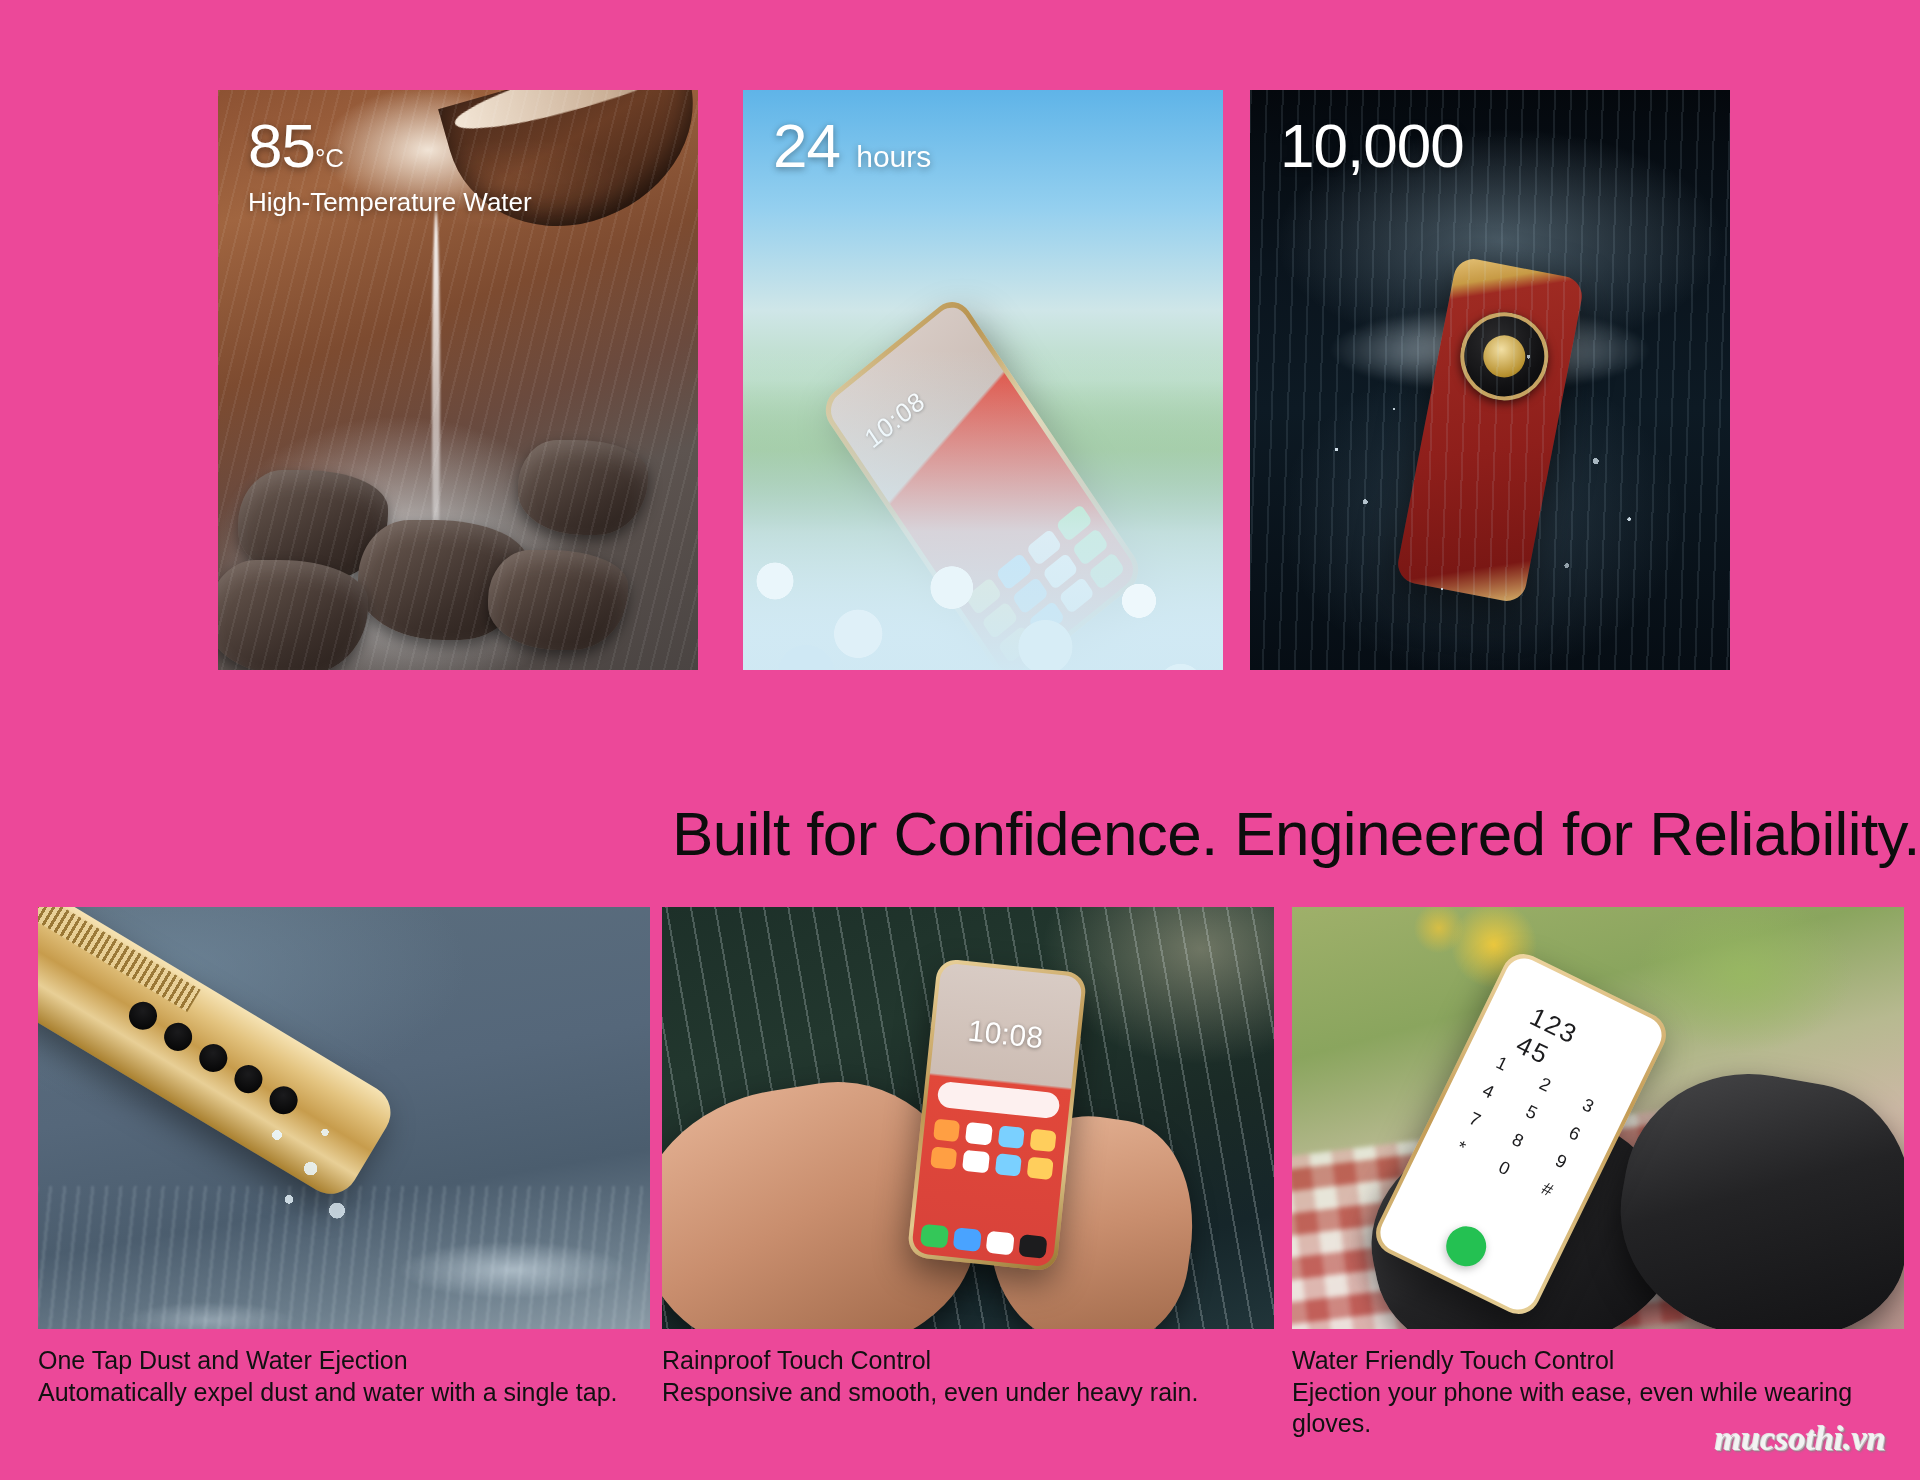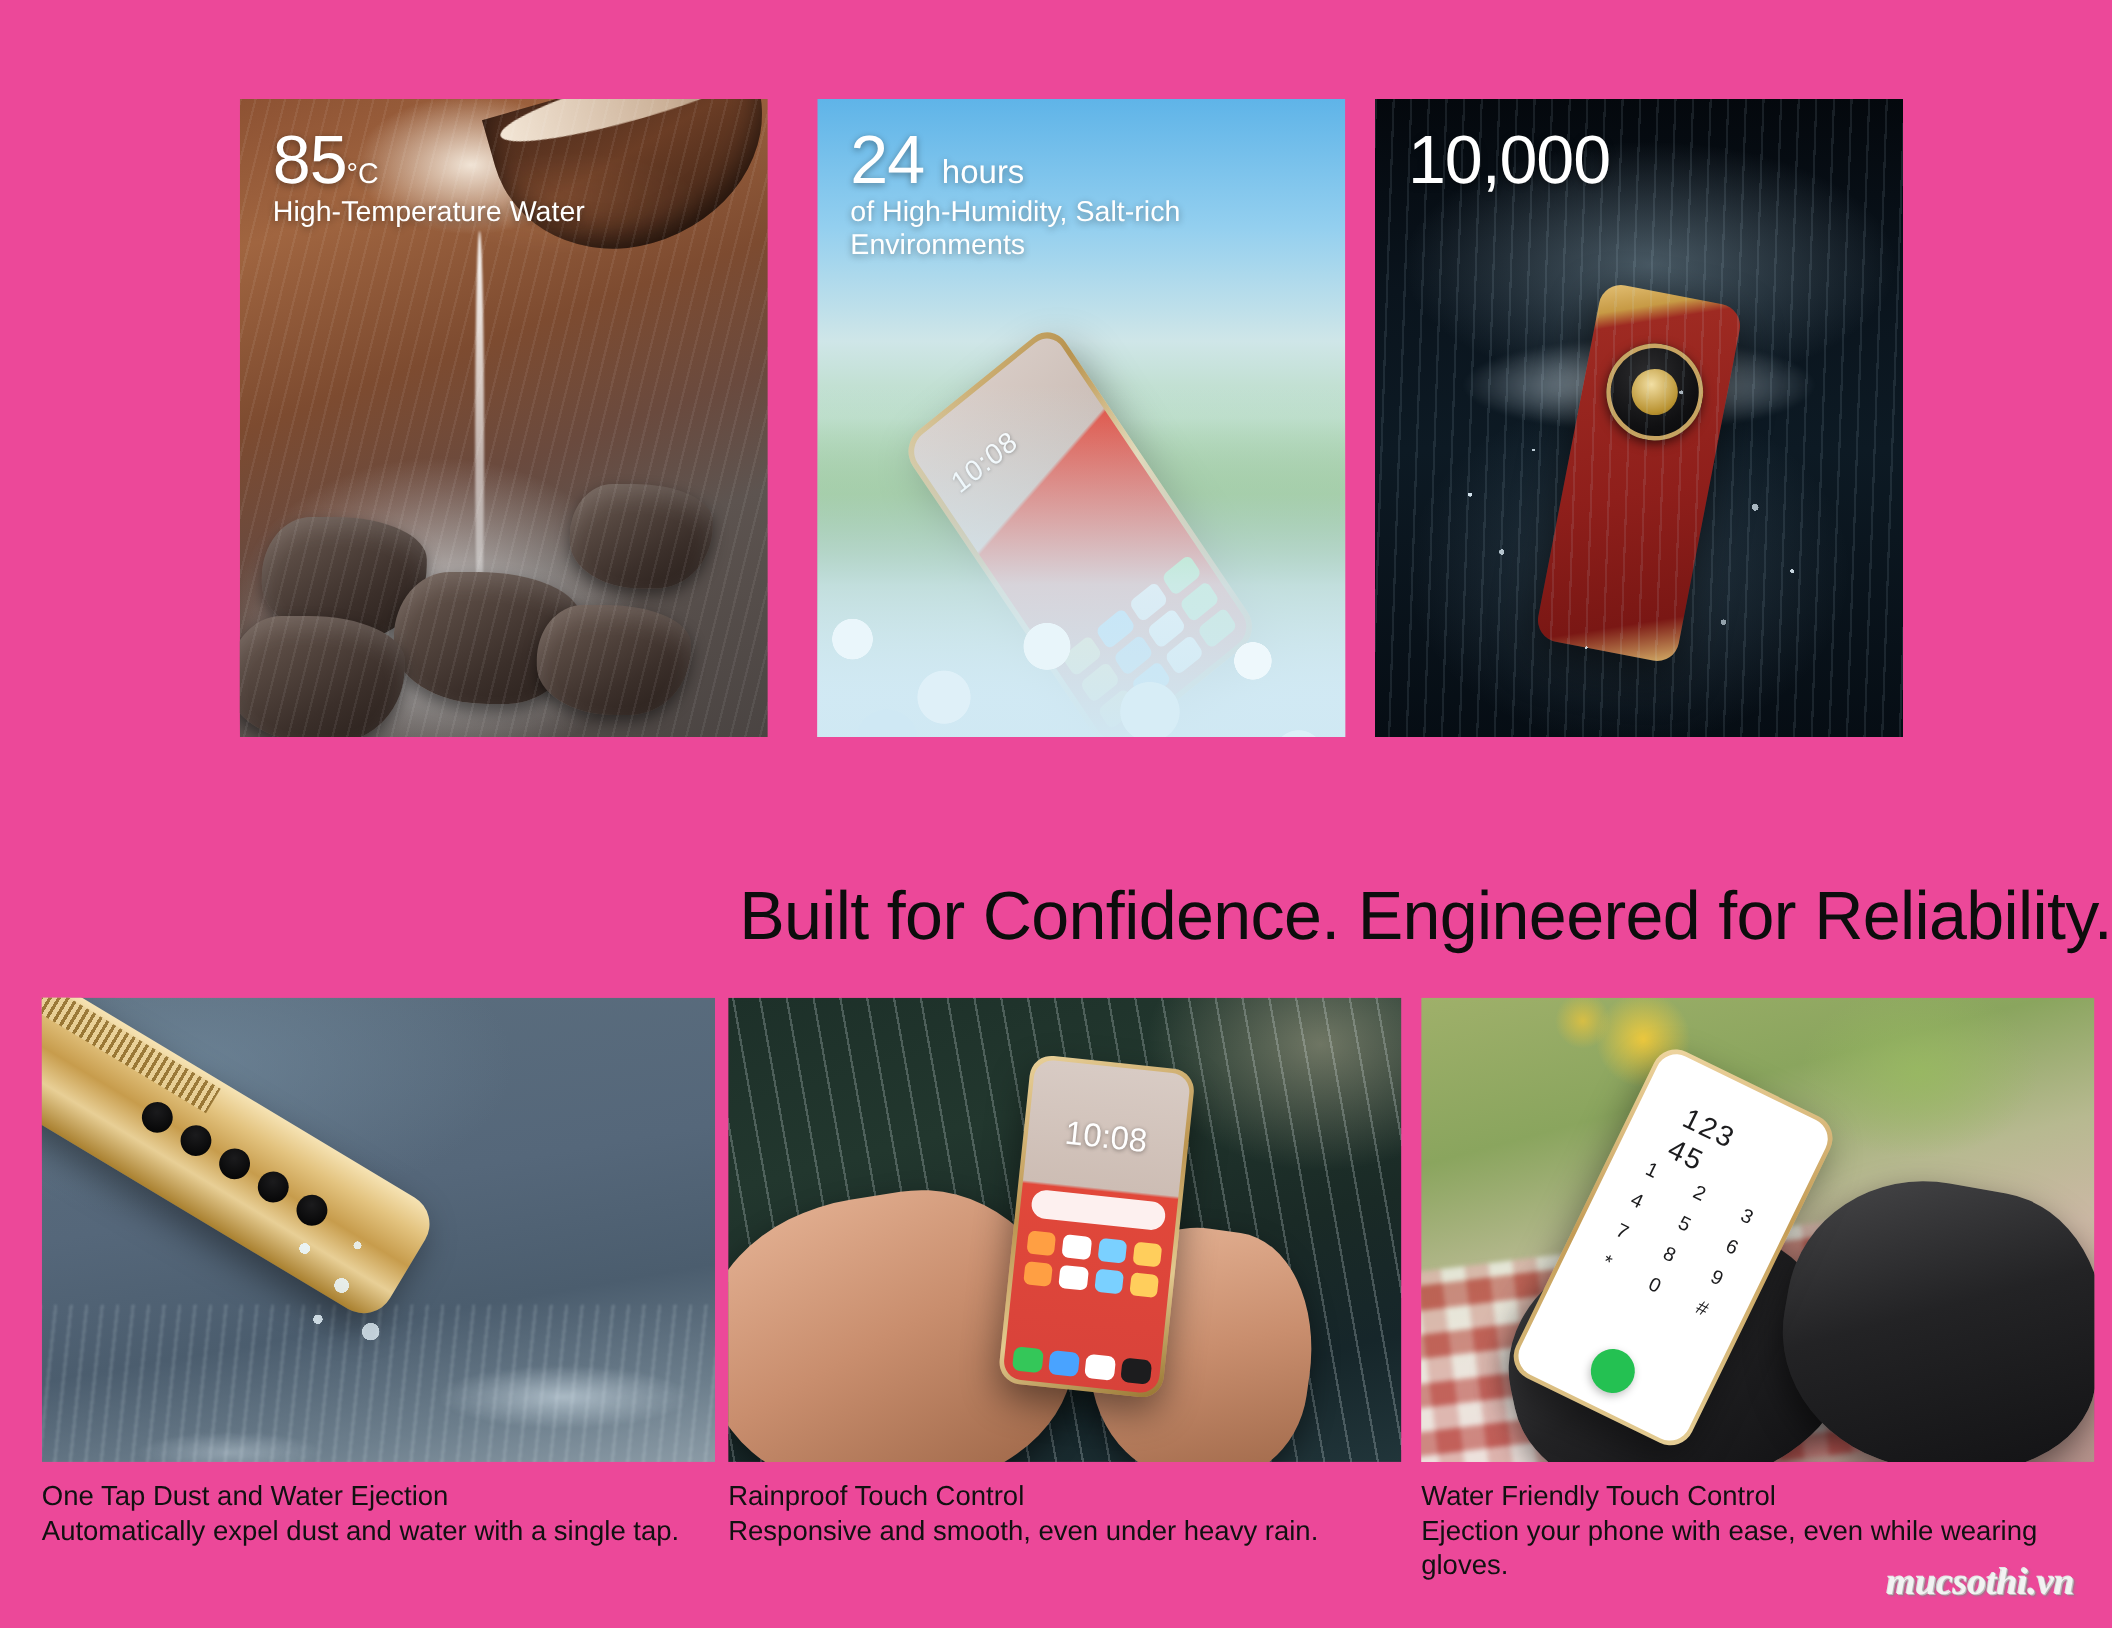--- a/index.html
+++ b/index.html
@@ -119,21 +119,21 @@
   .cam::after{ content:""; position:absolute; left:50%; top:50%; width:42px; height:42px;
     transform:translate(-50%,-50%); border-radius:50%;
     background:radial-gradient(circle at 40% 35%,#f2dfa4,#b8912f 70%,#7a5e18); }
 
   
   .stat-text { position:absolute; left:30px; top:24px; right:16px; z-index:4;
     color:#fff; text-shadow:0 2px 7px rgba(0,0,0,.38); }
   .stat-big { font-size:62px; font-weight:400; line-height:1.02; letter-spacing:-1px; }
   .stat-big .unit { font-size:30px; font-weight:400; letter-spacing:0; }
   .stat-big .unit.sm { font-size:26px; }
-  .stat-sub { font-size:26px; font-weight:400; line-height:1.16; }
+  .stat-sub { margin-top:10px; font-size:26px; font-weight:400; line-height:1.16; }
 
   
   .headline { position:absolute; left:0; top:798px; width:1920px; text-align:right;
     font-size:62px; font-weight:400; color:#0d0d0d; letter-spacing:-.6px; }
 
   
   .feature { position:absolute; top:907px; width:612px; }
   .feature.f1 { left:38px; }
   .feature.f2 { left:662px; }
   .feature.f3 { left:1292px; }
@@ -291,21 +291,20 @@
               <i></i>
                 <i></i>
               <i></i>
                 <i></i>
             </div>
           </div>
         </div>
       </div>
       <div class="stat-text">
         <div class="stat-big"><span>24</span> <span class="unit">hours</span></div>
-        <div class="stat-sub">of High-Humidity, Salt-rich Environments</div>
       </div>
     </div>
 
     <div class="stat-card c3">
       <div class="card-bg bg-water">
         <div class="splash"></div>
         <div class="phone-red">
           <div class="cam"></div>
         </div>
       </div>

